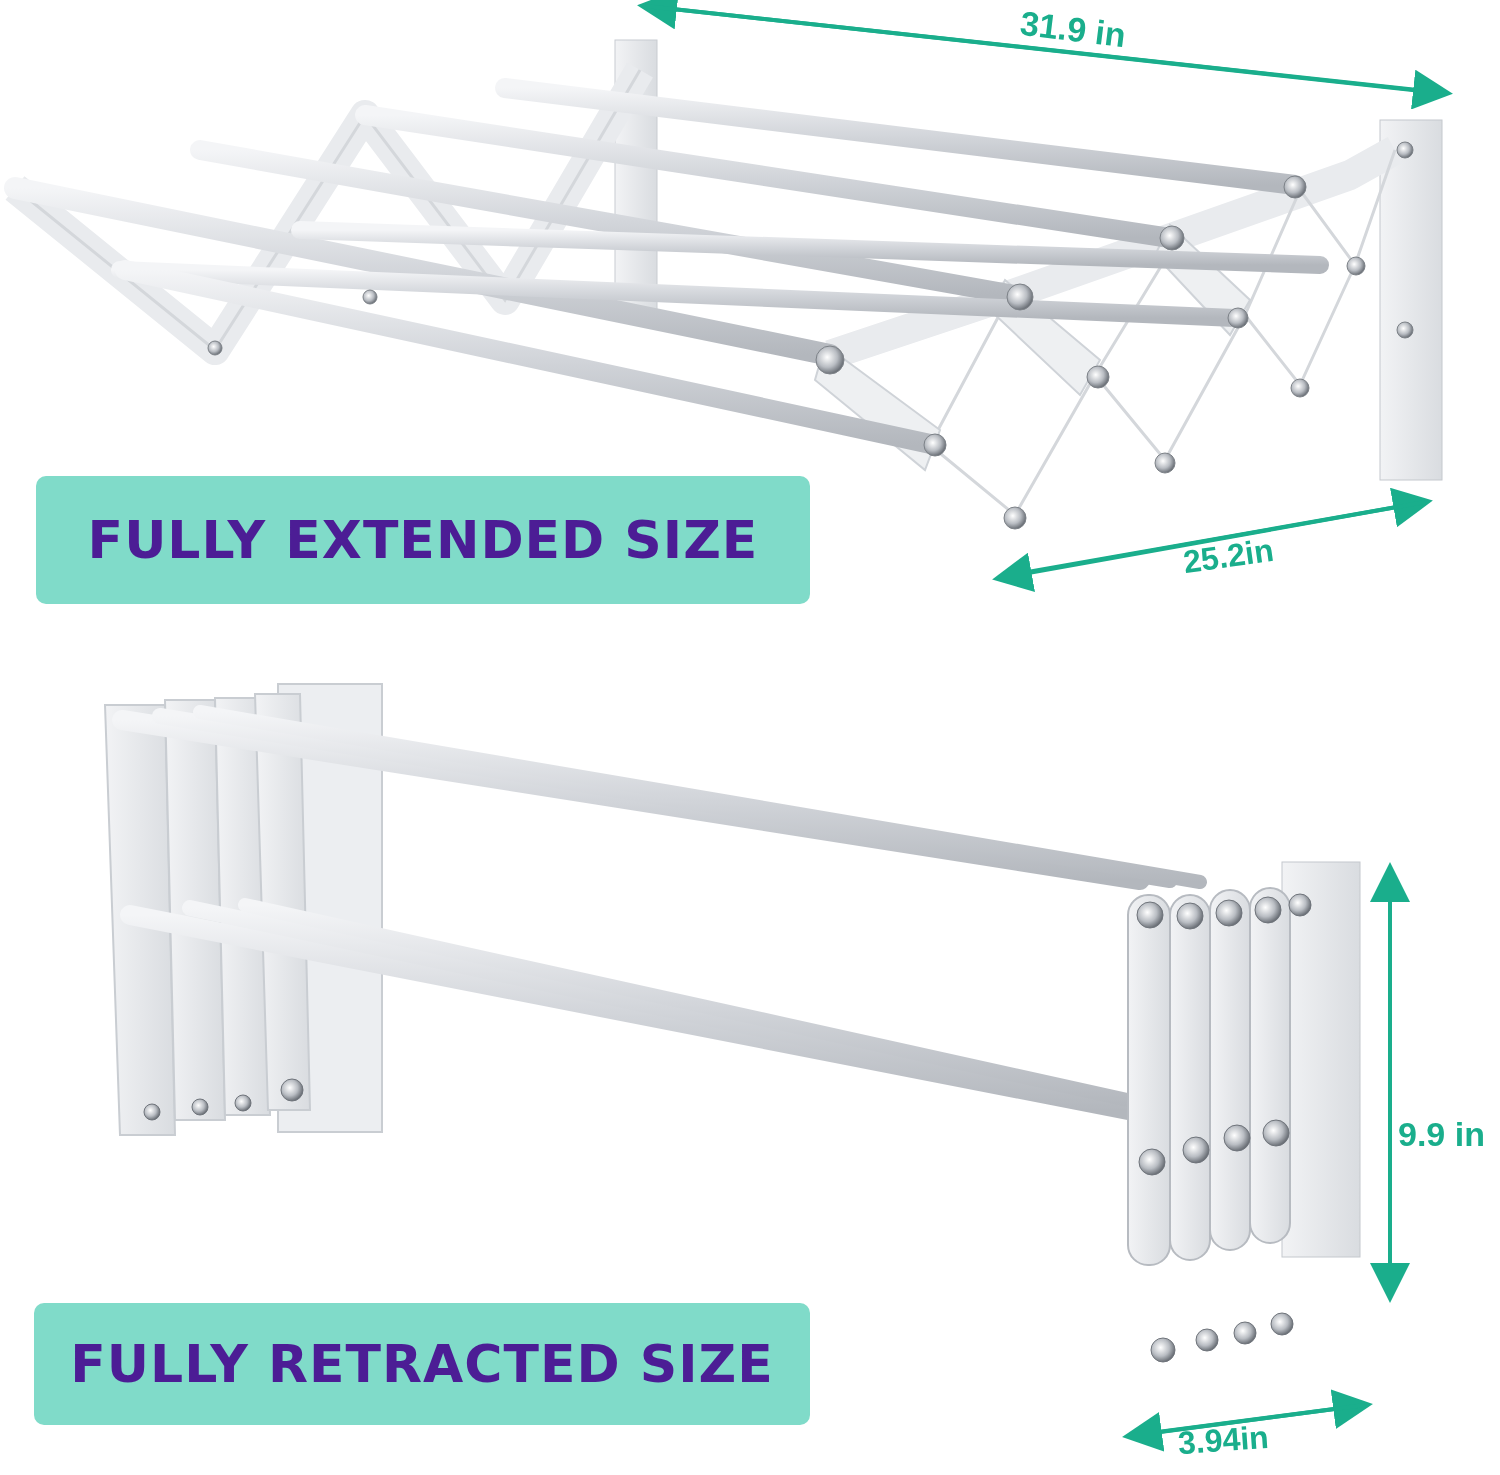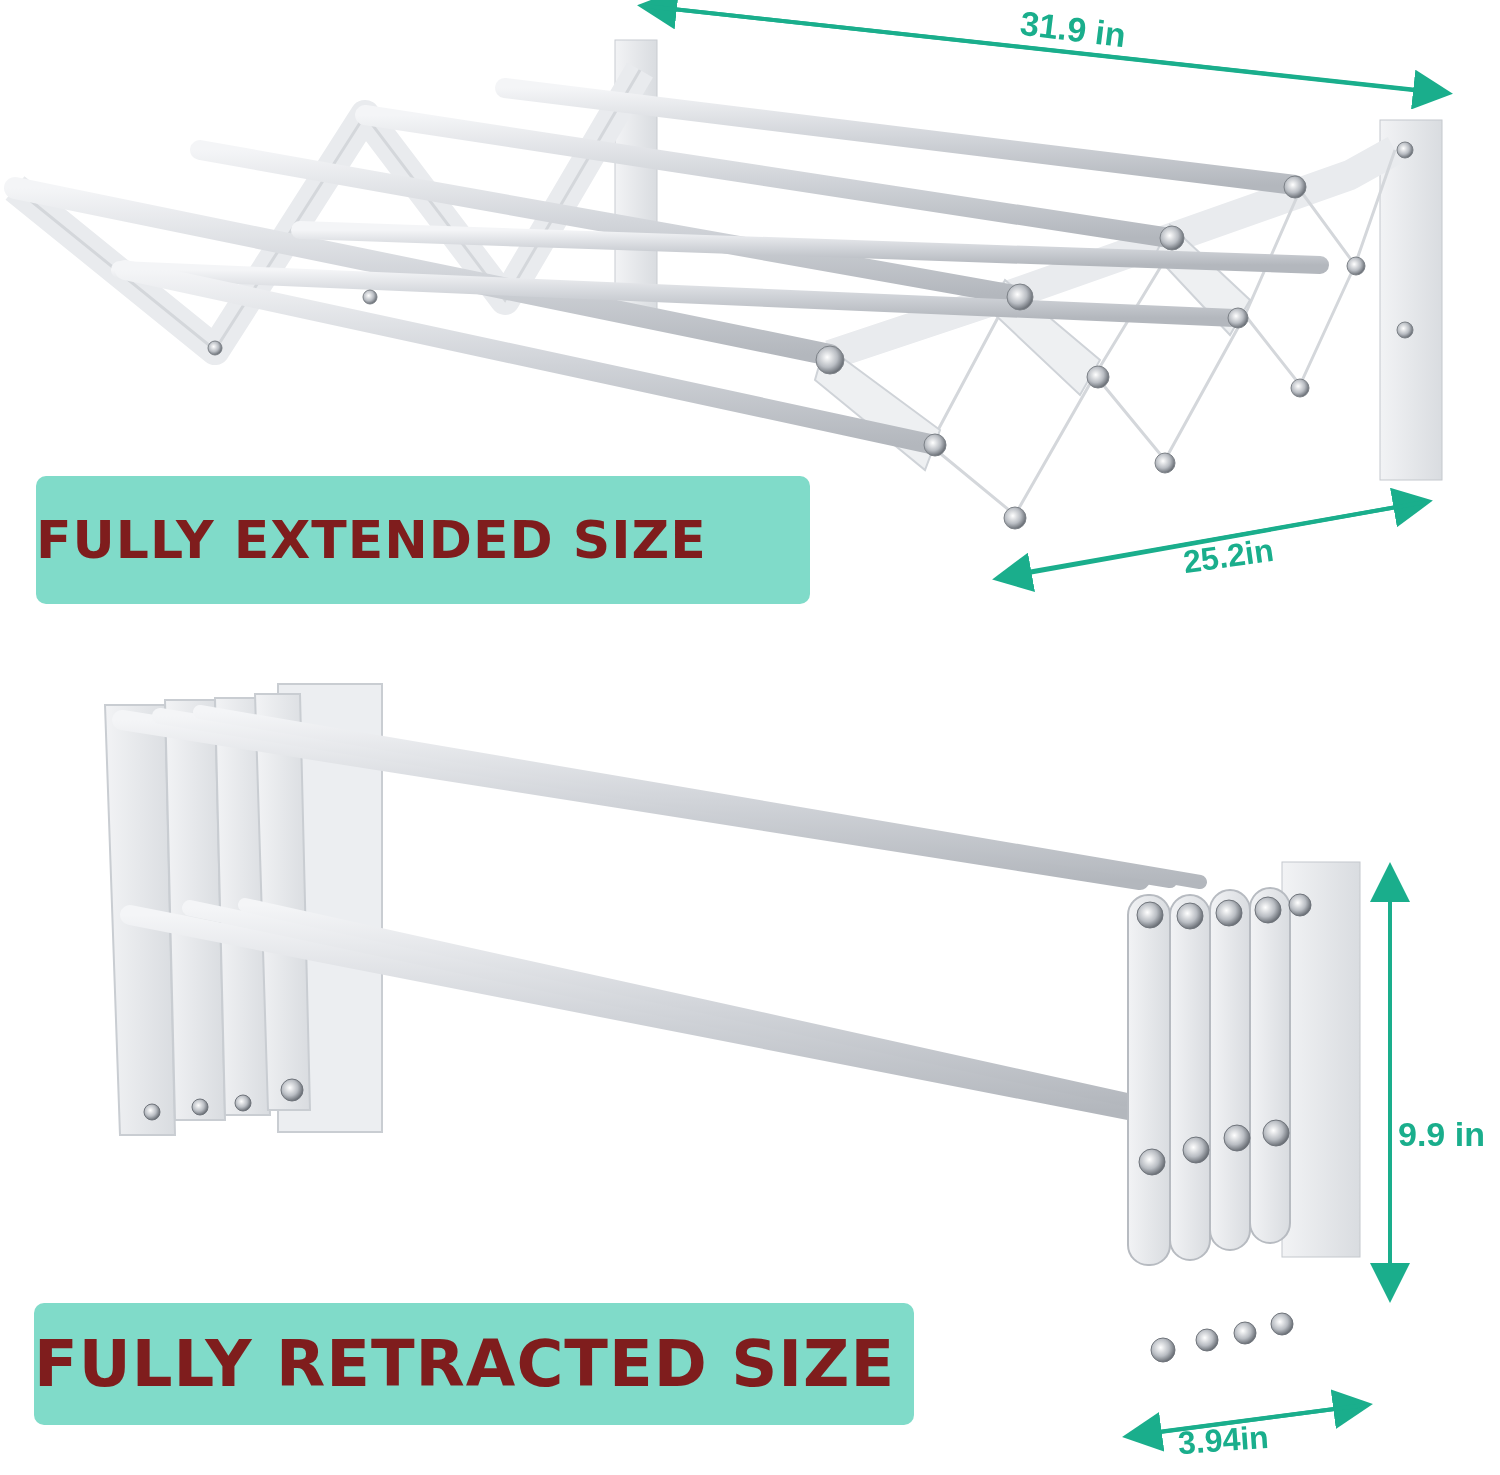--- a/index.html
+++ b/index.html
@@ -1,21 +1,21 @@
 <!DOCTYPE html>
 <html><head>
 <meta charset="utf-8">
 <style>
   html,body{margin:0;padding:0;background:#ffffff;}
   body{width:1500px;height:1475px;position:relative;overflow:hidden;font-family:"DejaVu Sans","Liberation Sans",sans-serif;}
   .layer{position:absolute;left:0;top:0;width:1500px;height:1475px;}
-  .banner{position:absolute;background:#80dbc9;border-radius:10px;display:flex;align-items:center;color:#7f1d1d;font-weight:bold;letter-spacing:1px;}
+  .banner{position:absolute;background:#80dbc9;border-radius:10px;display:flex;align-items:center;justify-content:center;color:#4c1d95;font-weight:bold;letter-spacing:1px;}
   .banner span{white-space:nowrap;}
   #banner-extended{left:36px;top:476px;width:774px;height:128px;font-size:52px;}
-  #banner-retracted{left:34px;top:1303px;width:880px;height:122px;font-size:64px;}
+  #banner-retracted{left:34px;top:1303px;width:776px;height:122px;font-size:52px;}
   .dim-label{position:absolute;color:#1aae8c;font-weight:bold;white-space:nowrap;font-family:"Liberation Sans","DejaVu Sans",sans-serif;}
   #dim-top{left:1020px;top:10px;font-size:34px;transform:rotate(7deg);}
   #dim-width{left:1183px;top:538px;font-size:32px;transform:rotate(-8deg);}
   #dim-height{left:1398px;top:1115px;font-size:34px;text-align:center;}
   #dim-depth{left:1178px;top:1422px;font-size:32px;transform:rotate(-4deg);}
 </style>
 </head>
 <body>
 
 <svg class="layer" viewBox="0 0 1500 1475" xmlns="http://www.w3.org/2000/svg">

